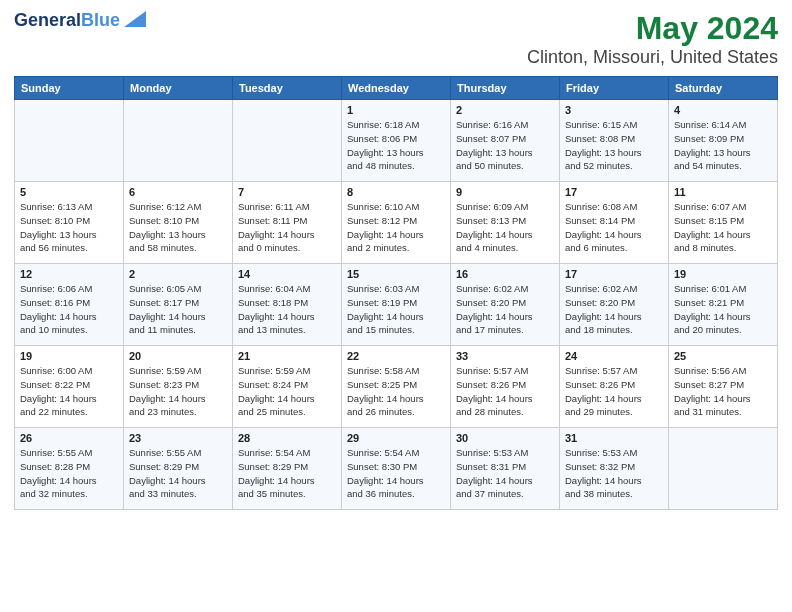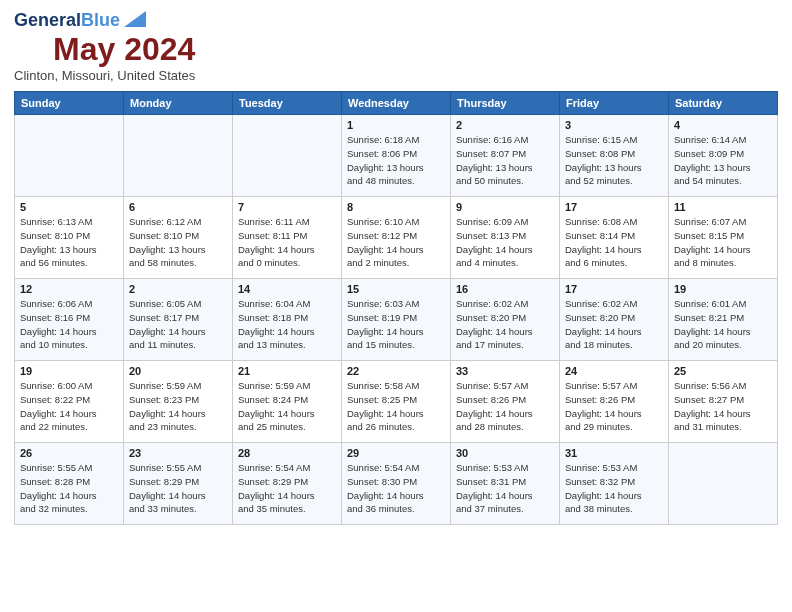--- a/index.html
+++ b/index.html
@@ -13,45 +13,44 @@
     .page {
       width: 792px;
       height: 612px;
       padding: 10px 14px;
     }
     .header {
       display: flex;
       justify-content: space-between;
       align-items: flex-start;
       margin-bottom: 8px;
-      flex-direction: column;
     }
     .logo {
       display: flex;
       flex-direction: column;
       align-items: flex-start;
     }
     .logo-text {
       font-size: 18px;
       font-weight: bold;
       color: #1a3a6b;
     }
     .logo-text span {
       color: #4a90d9;
     }
     .title-block {
       text-align: right;
     }
     .main-title {
       font-size: 32px;
       font-weight: bold;
-      color: #7f1d1d;
+      color: #15803d;
     }
     .subtitle {
-      font-size: 13px;
+      font-size: 18px;
       color: #444;
     }
     .calendar {
       width: 100%;
       border-collapse: collapse;
       font-size: 10px;
     }
     .calendar thead th {
       background: #2e6db4;
       color: #fff;

